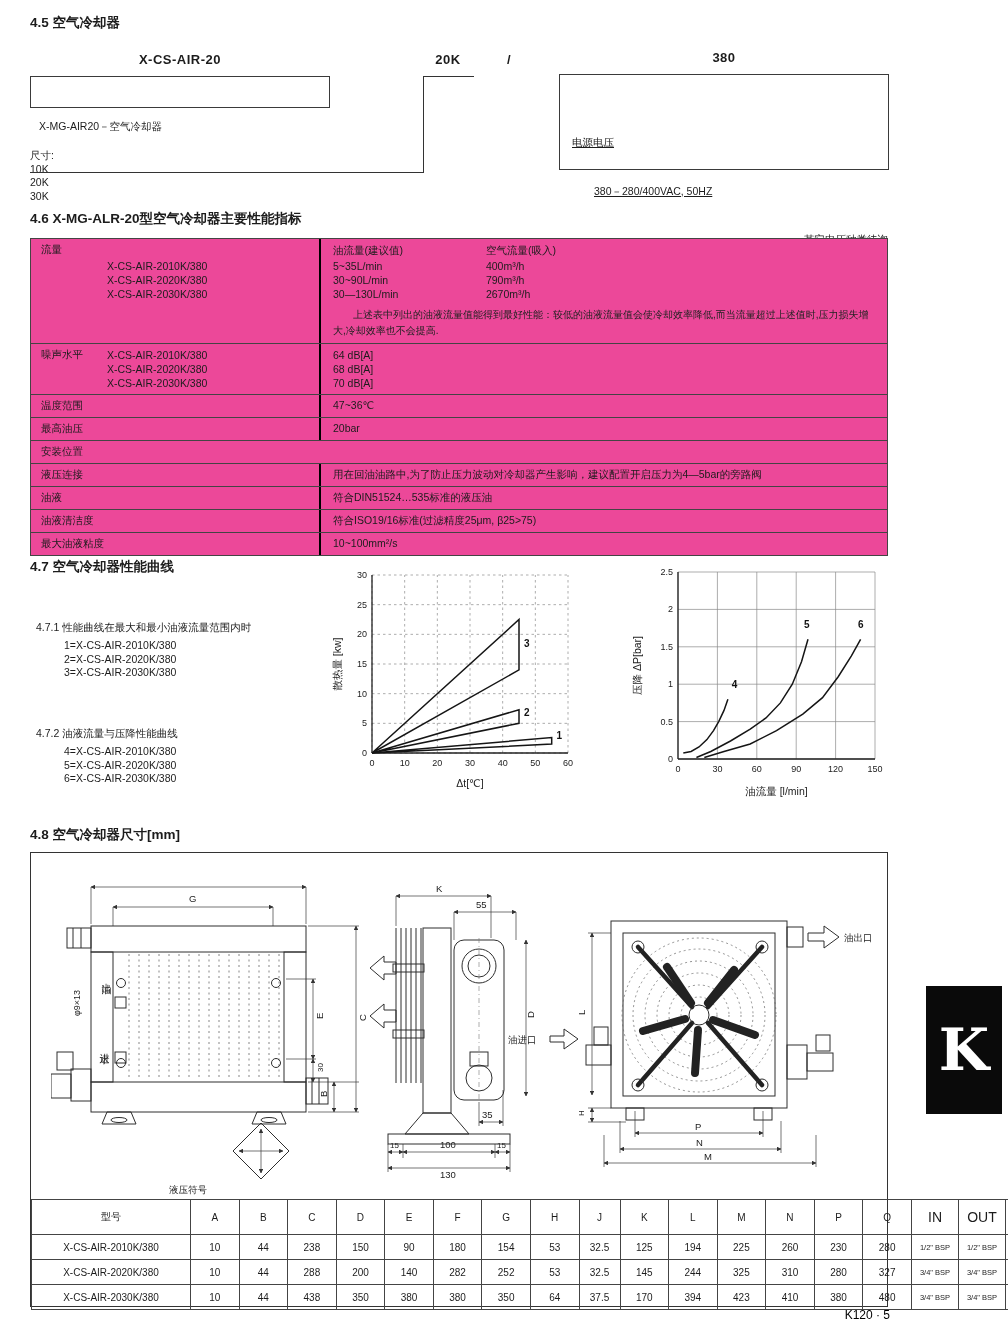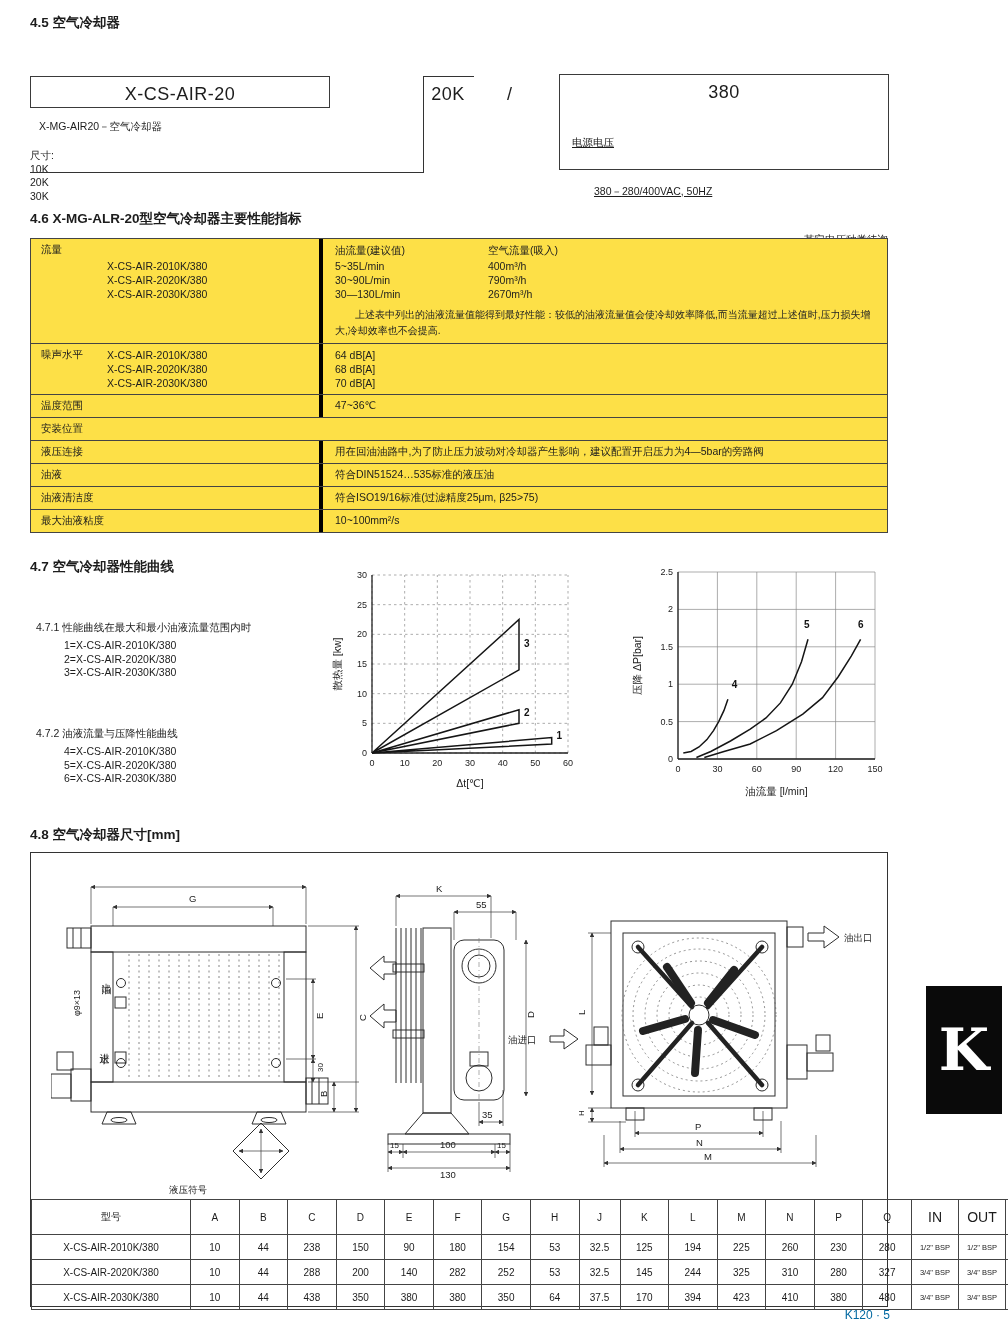--- a/index.html
+++ b/index.html
@@ -2,28 +2,28 @@
 <html><head>
 <meta charset="utf-8">
 <style>
   html,body{margin:0;padding:0;background:#e8e8e8;}
   .page{position:relative;width:1008px;height:1344px;background:#ffffff;
         font-family:"Liberation Sans","DejaVu Sans",sans-serif;color:#1c1c1c;overflow:hidden;}
   .abs{position:absolute;}
   h1.sec{font-size:13.5px;font-weight:bold;margin:0;}
   .small{font-size:10.5px;line-height:13.5px;margin-top:35px;}
   .center{text-align:center;}
-  .codehead{font-size:18px;font-weight:400;letter-spacing:.5px;margin-top:32px;}
+  .codehead{font-size:13px;font-weight:700;letter-spacing:.5px;}
   .boxed{border:1px solid #3a3a3a;box-sizing:border-box;}
   
-  .spec{position:absolute;left:30px;top:238px;width:858px;border:1px solid #444;box-sizing:border-box;background:#fde047;}
+  .spec{position:absolute;left:30px;top:238px;width:858px;border:1px solid #444;box-sizing:border-box;background:#ec4899;}
   .spec-row{display:flex;border-top:1px solid #444;min-height:22px;}
   .spec-row:first-child{border-top:none;}
   .spec-label{flex:0 0 288px;width:288px;padding:4px 10px;box-sizing:border-box;font-size:10.5px;position:relative;}
-  .spec-value{flex:1;border-left:4px solid #000000;padding:4px 12px;box-sizing:border-box;font-size:10.5px;}
+  .spec-value{flex:1;border-left:2px solid #000000;padding:4px 12px;box-sizing:border-box;font-size:10.5px;}
   .models{position:absolute;left:76px;top:4px;line-height:14px;font-size:10.5px;}
   .flow-row .models{top:20px;}
   .vlist{display:inline-block;vertical-align:top;line-height:14px;}
   .oilcol{width:150px;display:inline-block;}
   .pairhead{line-height:14px;margin-bottom:2px;}
   .note{font-size:10px;line-height:16px;margin-top:6px;text-indent:2em;color:#222;}
   .dbl{line-height:14px;}
   
   .cgrid{stroke:#8a8a8a;stroke-width:0.7}
   .caxis{stroke:#222;stroke-width:1.3}
@@ -50,21 +50,21 @@
   .dimtbl th{font-weight:normal;font-size:10px;height:32px;}
   .dimtbl th:first-child{width:158px;}
   .dimtbl th:nth-child(17),.dimtbl th:nth-child(18){width:46px;font-size:14px;}
   .dimtbl td:nth-child(17),.dimtbl td:nth-child(18){font-size:7.5px;}
   .dimtbl th:last-child{width:32px;font-size:9px;}
   .dimtbl th:nth-child(10){width:40px;}
   
   .ktab{position:absolute;left:926px;top:986px;width:76px;height:128px;background:#0a0a0a;color:#fff;
         font-family:"DejaVu Serif","Liberation Serif",serif;font-weight:bold;font-size:58px;
         display:flex;align-items:center;justify-content:center;}
-  .footer{position:absolute;left:760px;top:1308px;width:130px;text-align:right;font-size:12px;color:#0369a1;}
+  .footer{position:absolute;left:760px;top:1308px;width:130px;text-align:right;font-size:12px;color:#000000;}
 </style>
 </head>
 <body>
 
 <div class="page">
 
   <h1 class="sec abs" style="left:30px;top:14px;">4.5 空气冷却器</h1>
   <div class="abs codehead center" style="left:30px;top:52px;width:300px;">X-CS-AIR-20</div>
   <div class="abs boxed" style="left:30px;top:76px;width:300px;height:32px;">
     <div class="small" style="padding:8px 0 0 8px;">X-MG-AIR20－空气冷却器</div>
@@ -123,20 +123,24 @@
       <div class="spec-value dbl">
           <div>64 dB[A]</div>
           <div>68 dB[A]</div>
           <div>70 dB[A]</div>
         </div>
     </div>
 
   <div class="spec-row">
         <div class="spec-label">温度范围</div>
         <div class="spec-value">47~36℃</div>
+      </div>
+      <div class="spec-row">
+        <div class="spec-label">最高油压</div>
+        <div class="spec-value">20bar</div>
       </div>
       <div class="spec-row">
         <div class="spec-label">安装位置</div>
       </div>
       <div class="spec-row">
         <div class="spec-label">液压连接</div>
         <div class="spec-value">用在回油油路中,为了防止压力波动对冷却器产生影响，建议配置开启压力为4—5bar的旁路阀</div>
       </div>
       <div class="spec-row">
         <div class="spec-label">油液</div>

